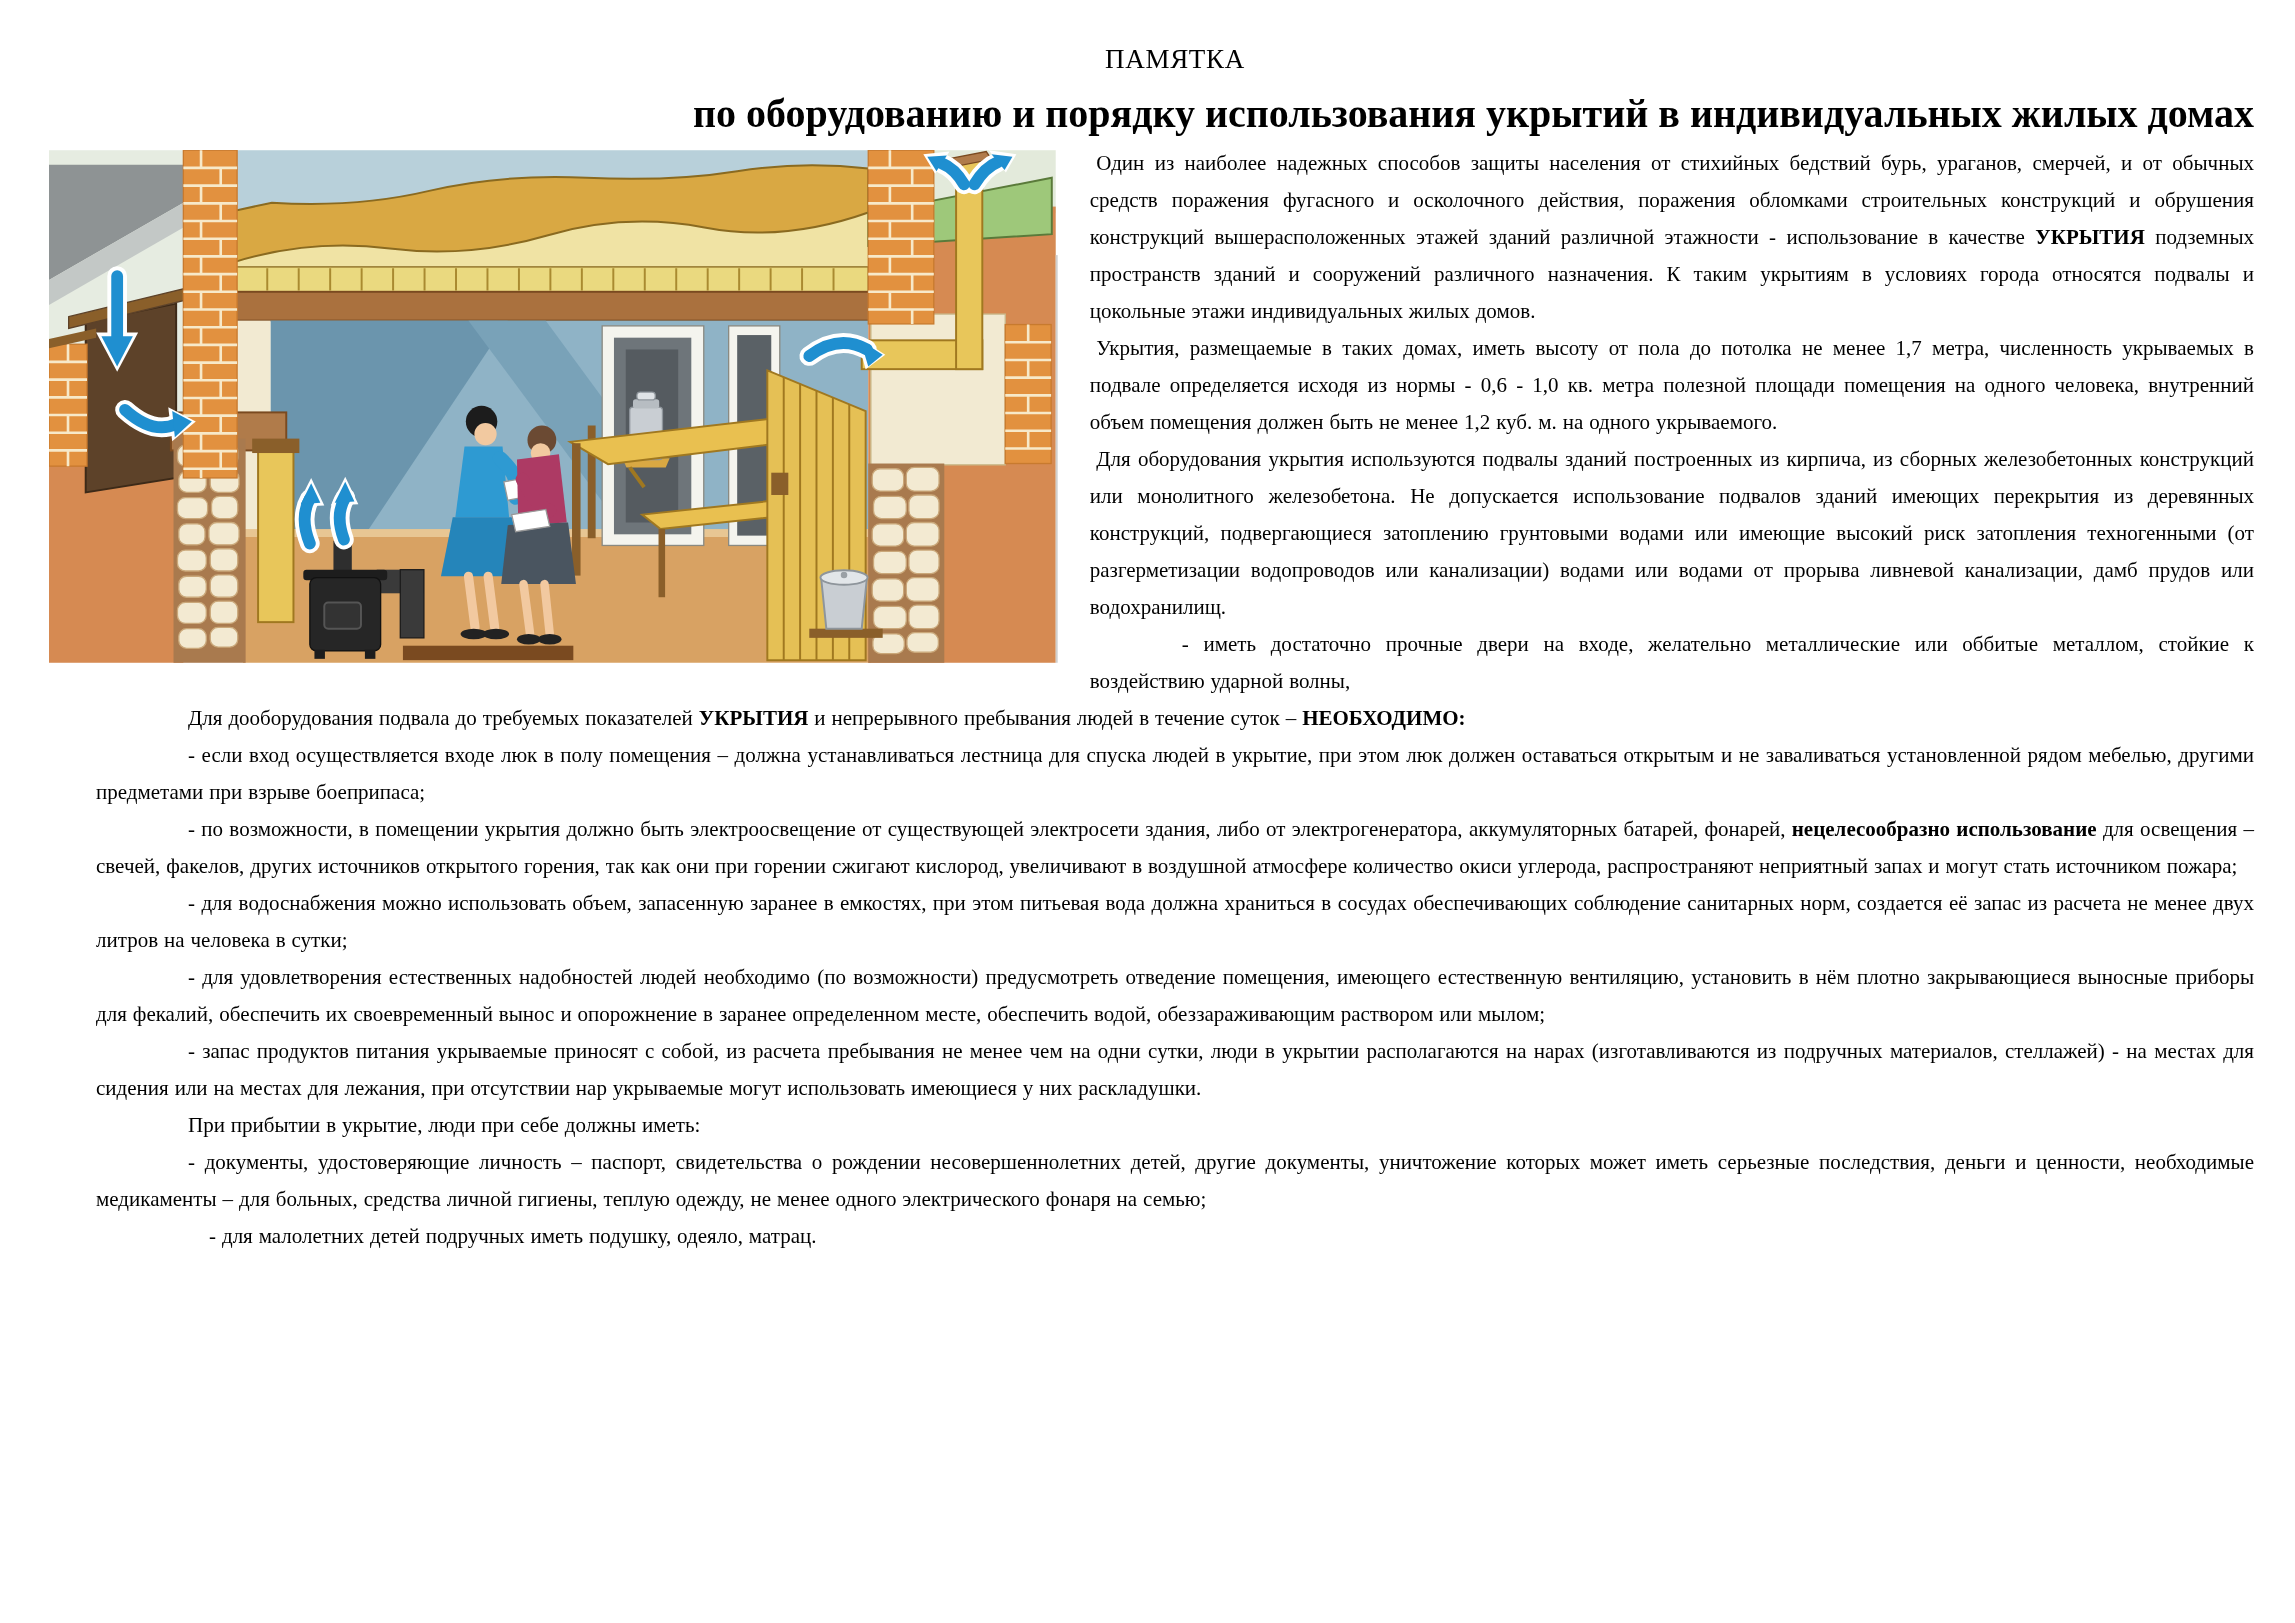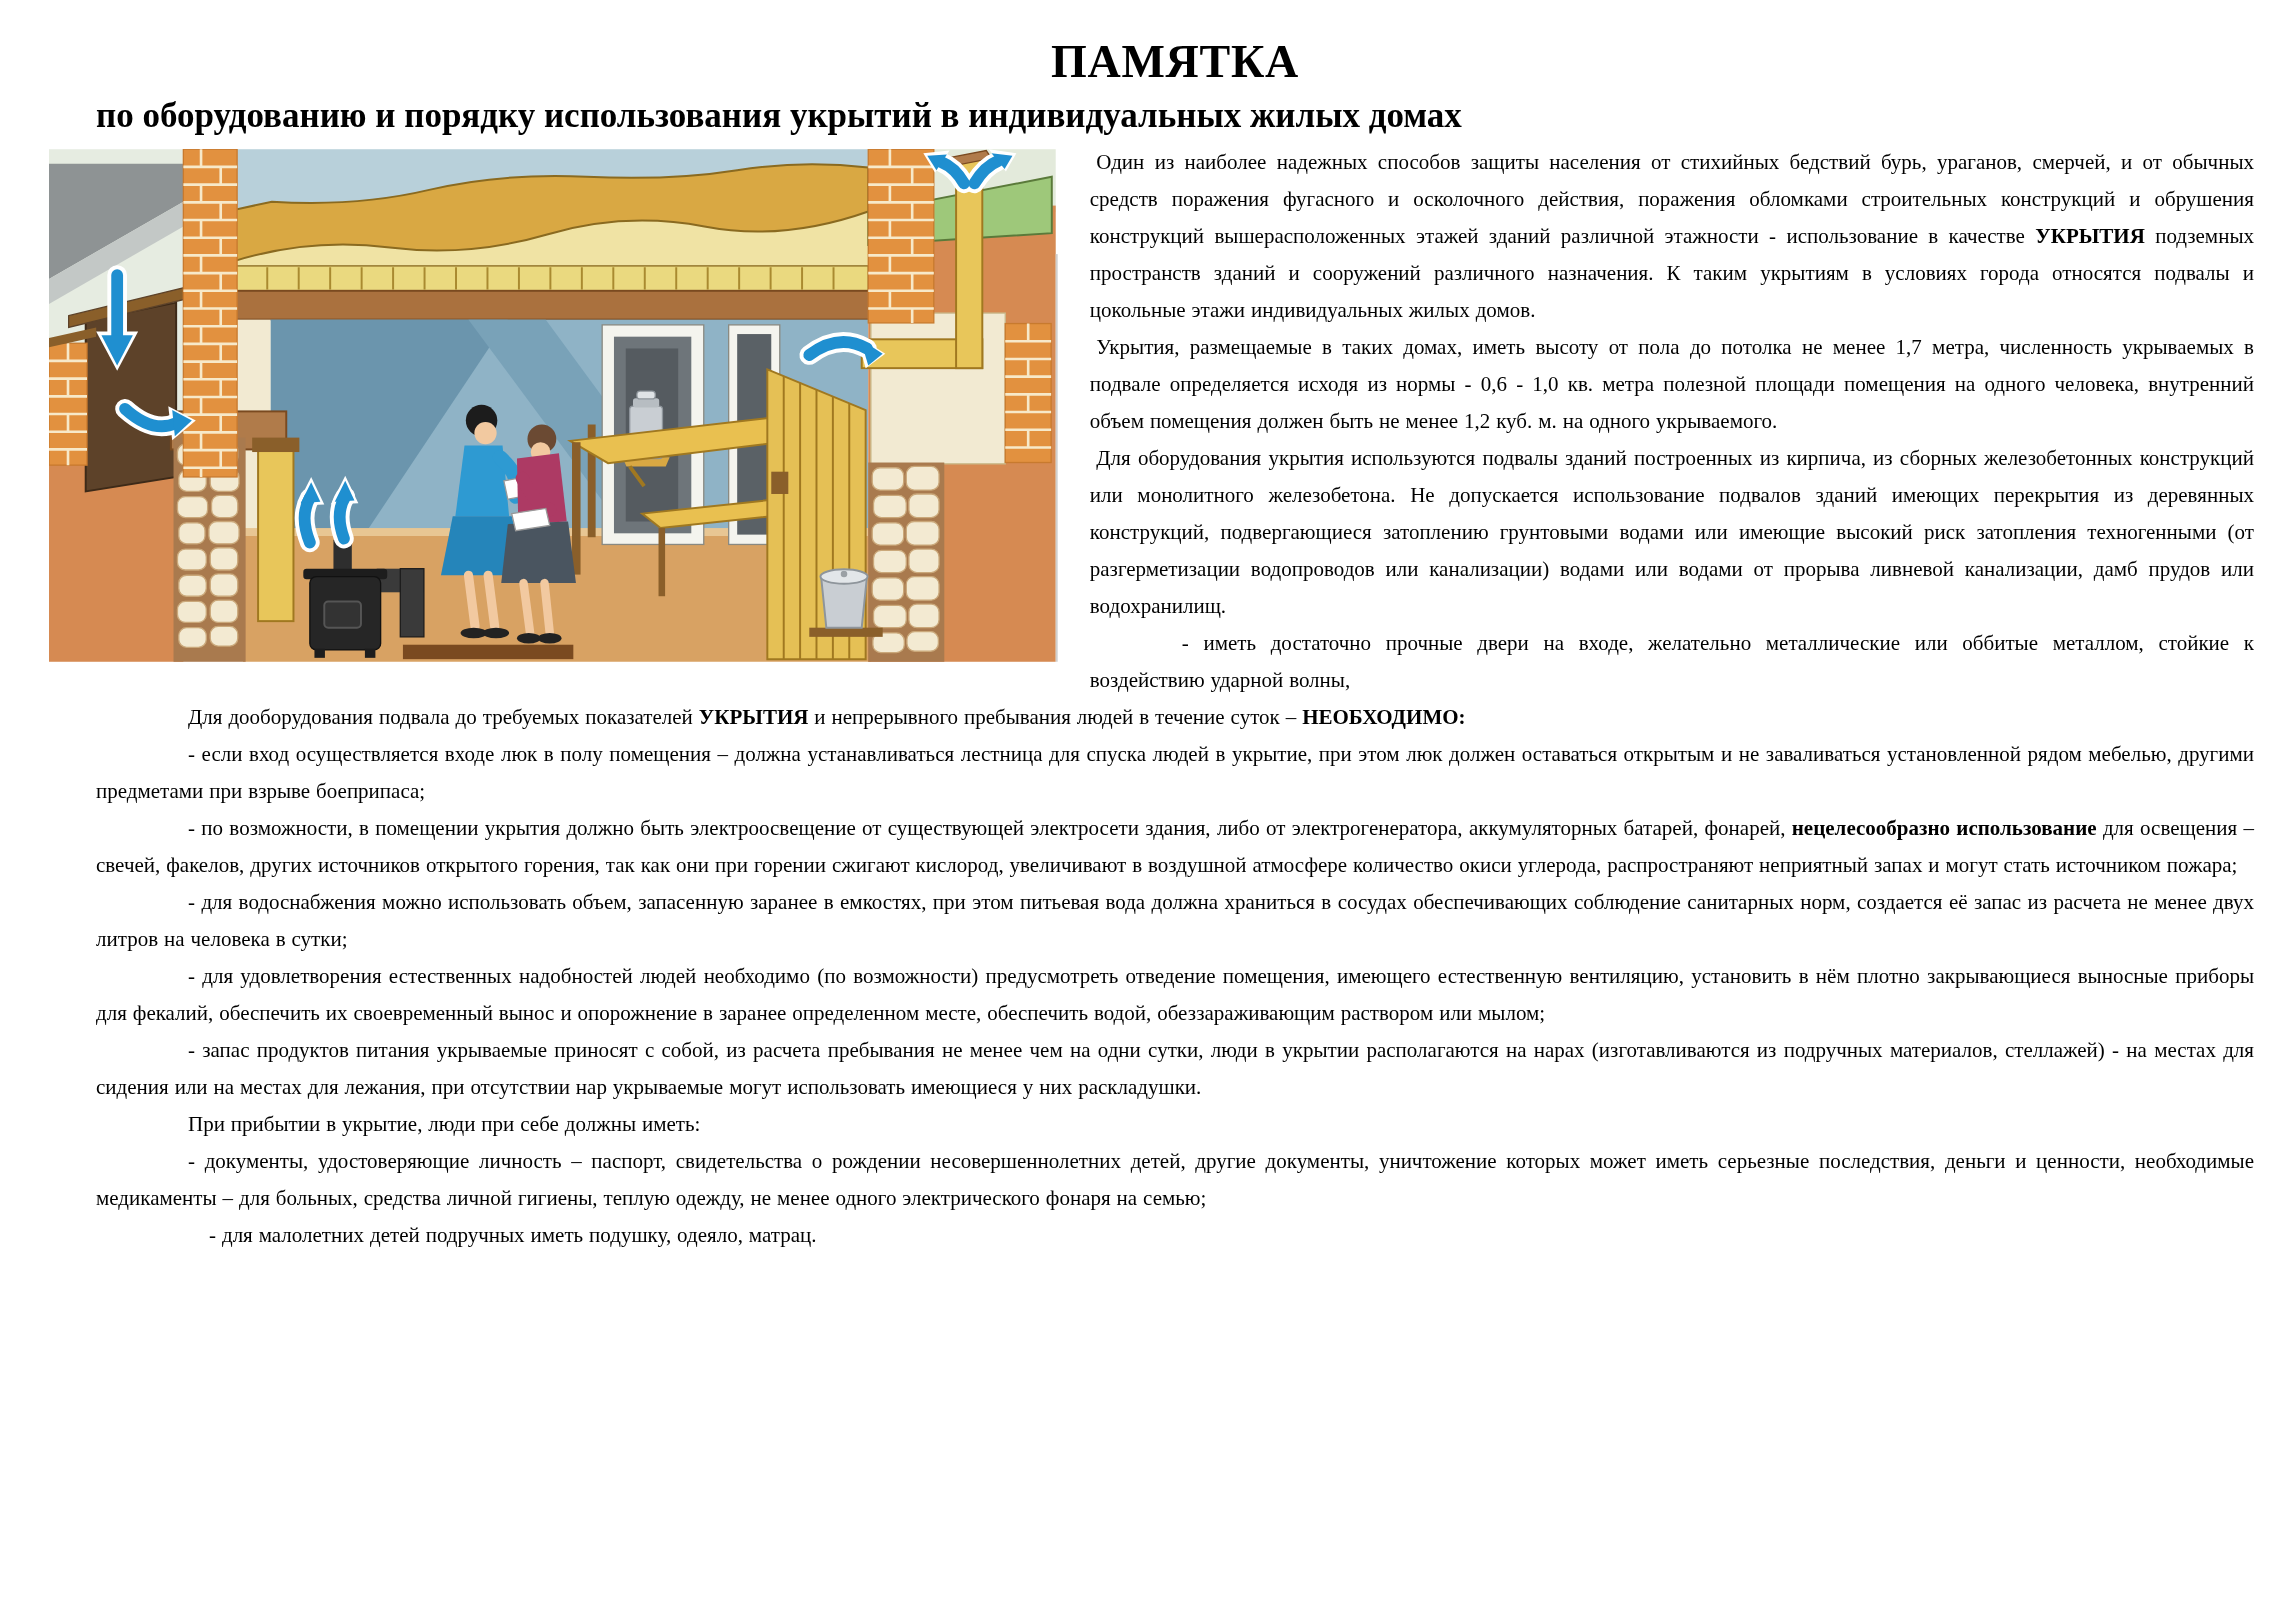--- a/index.html
+++ b/index.html
@@ -3,25 +3,25 @@
 <meta charset="utf-8">
 <style>
   *{box-sizing:border-box}
   html,body{margin:0;padding:0}
   body{
     width:2295px;height:1623px;background:#ffffff;color:#000;
     font-family:"Liberation Serif", serif; overflow:hidden;
   }
   .page{padding:29px 41px 0 96px}
   h1.title{
-    font-size:46px;line-height:1.1;text-align:center;margin:8px;
-    font-weight:bold;letter-spacing:0.7px;
+    font-size:27px;line-height:1.1;text-align:center;margin:16px;
+    font-weight:normal;letter-spacing:0.7px;
   }
   h2.subtitle{
-    font-size:35px;line-height:1.15;text-align:left;margin:1.3px 0 7.9px;
+    font-size:40px;line-height:1.15;text-align:right;margin:1.3px 0 7.9px;
     font-weight:bold;
   }
   figure.illustration{
     float:left;width:1029px;height:513px;margin:5.2px 11.8px 2.6px -47px;padding:0;
   }
   figure.illustration svg{display:block;width:100%;height:100%}
   .para{
     margin:0;text-align:justify;font-size:21px;line-height:37px;
     word-spacing:0.7px;
   }

